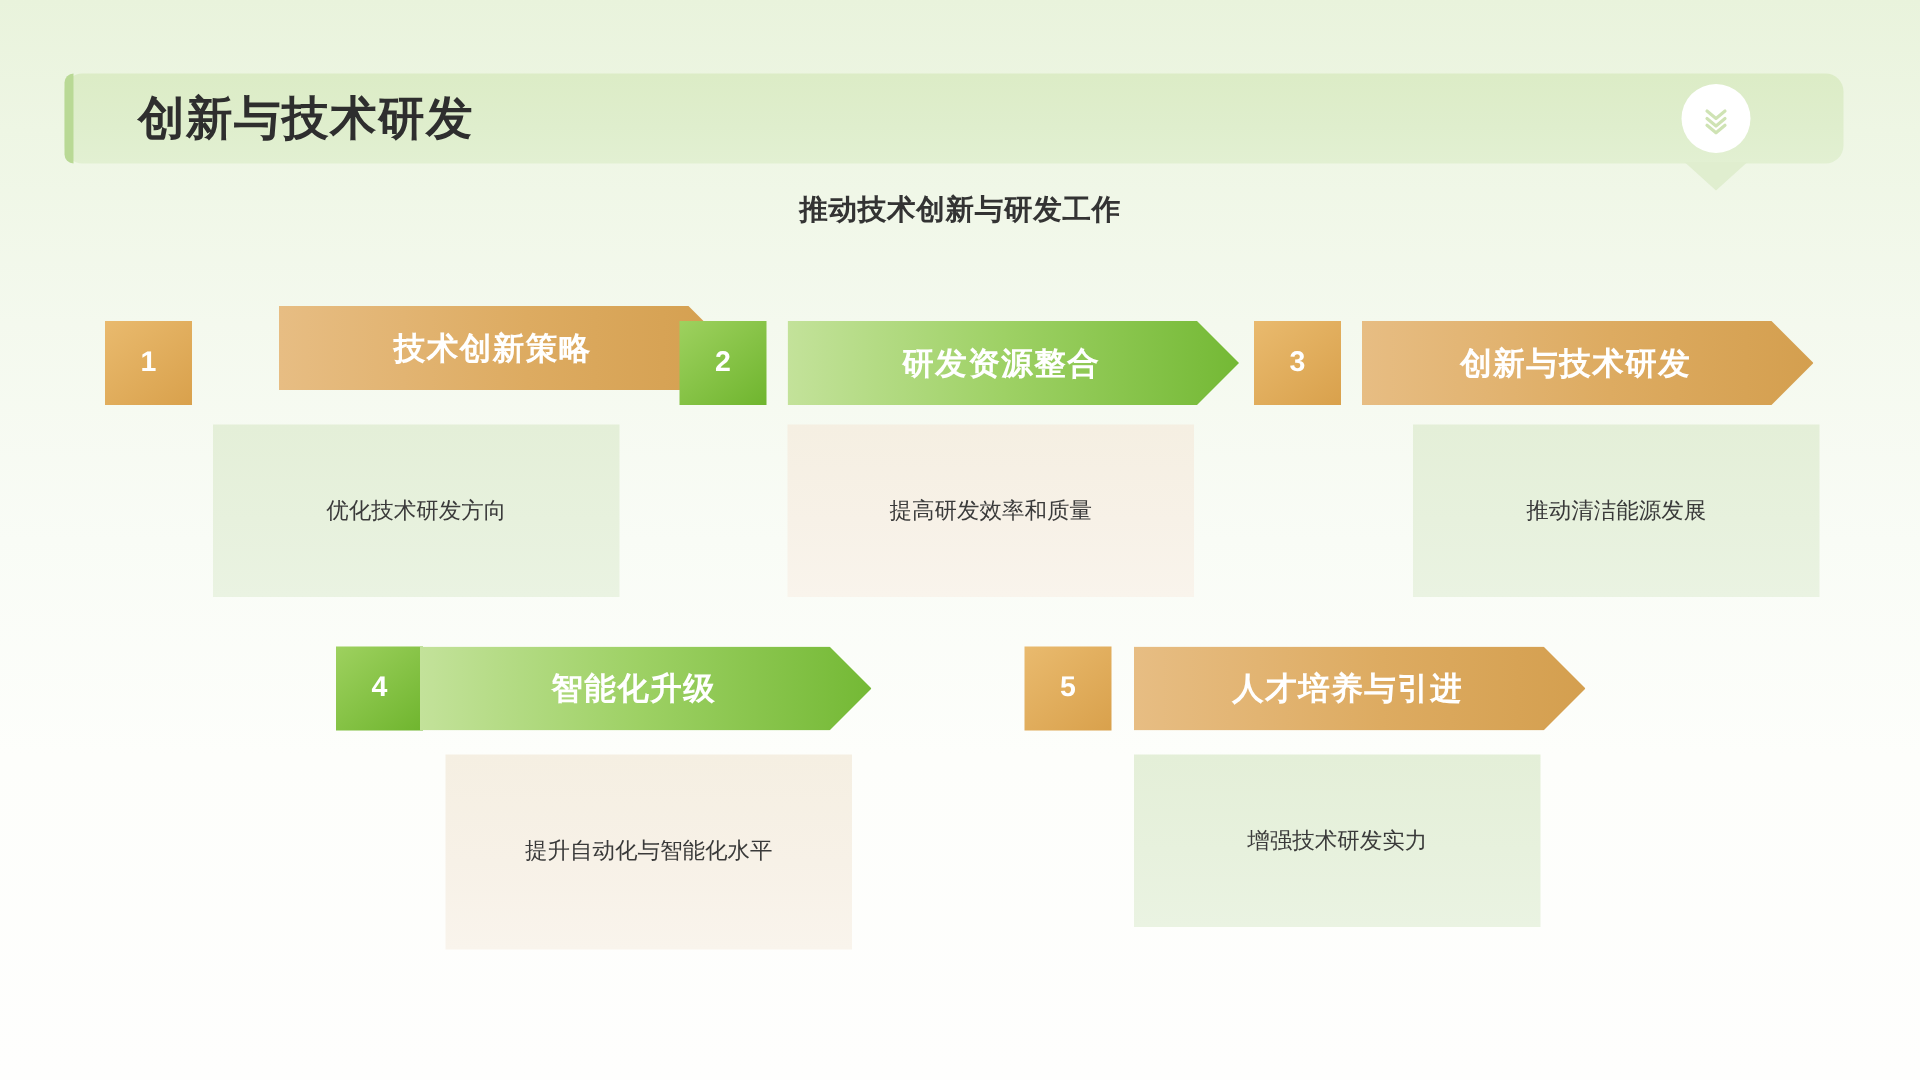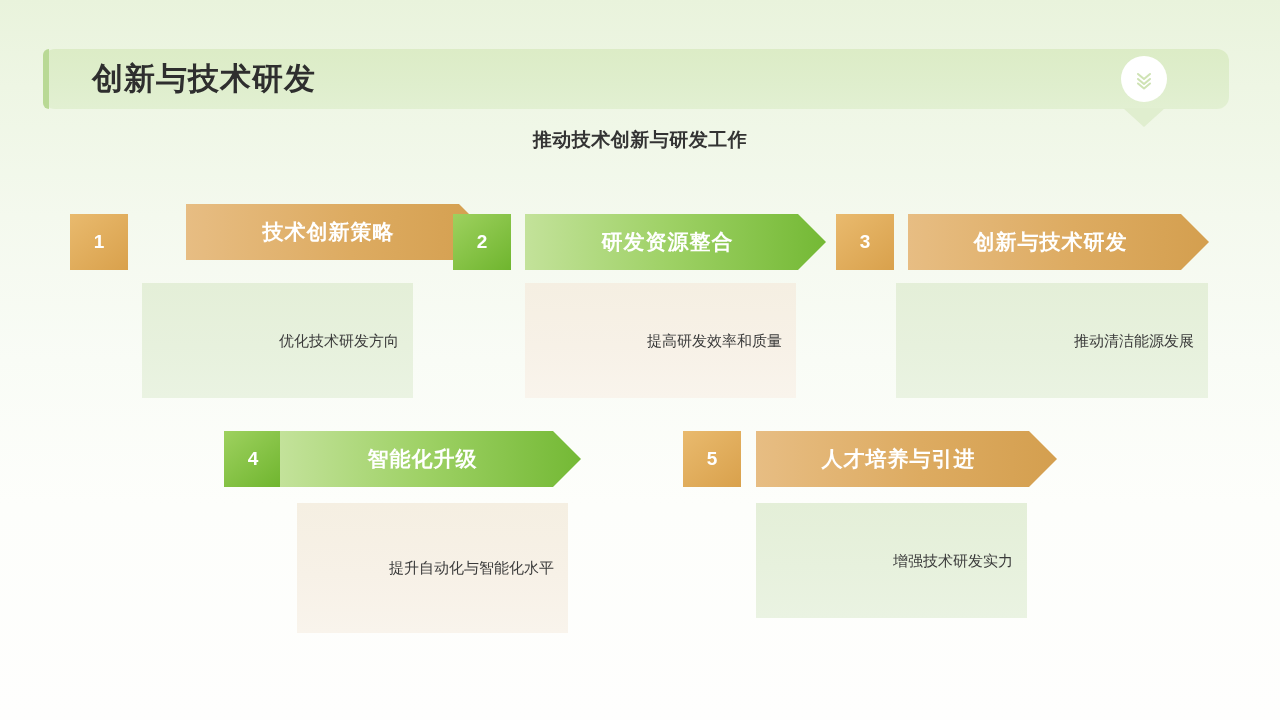--- a/index.html
+++ b/index.html
@@ -128,21 +128,21 @@
   }
   .chev.green {
     background: linear-gradient(to right, #c3e29a 0%, #9ed165 48%, #74b935 100%);
     clip-path: polygon(0 0, calc(100% - 28px) 0, 100% 50%, calc(100% - 28px) 100%, 0 100%);
   }
 
   .desc {
     position: absolute;
     display: flex;
     align-items: center;
-    justify-content: flex-end;
+    justify-content: center;
     text-align: center;
     font-size: 15px;
     color: #3a3a3a;
     padding: 16px 14px;
     line-height: 22px;
   }
   .desc.green {
     background: linear-gradient(to bottom, #e4efd8 0%, #e7f1dd 55%, #eaf3e2 100%);
   }
   .desc.cream {
@@ -184,21 +184,21 @@
   <div class="desc cream" style="left:525px; top:283px; width:271px; height:115px;">
     <span>提高研发效率和质量</span>
   </div>
 </div>
 
 <div class="step">
   <div class="num-box orange" style="left:836px; top:214px;">3</div>
   <div class="chev orange" style="left:908px; top:214px; width:301px;">
     <span class="chev-label">创新与技术研发</span>
   </div>
-  <div class="desc green" style="left:896px; top:283px; width:312px; height:115px;">
+  <div class="desc green" style="left:942px; top:283px; width:271px; height:115px;">
     <span>推动清洁能源发展</span>
   </div>
 </div>
 
 <div class="step">
   <div class="num-box green" style="left:224px; top:431px;">4</div>
   <div class="chev green" style="left:280px; top:431px; width:301px;">
     <span class="chev-label">智能化升级</span>
   </div>
   <div class="desc cream" style="left:297px; top:503px; width:271px; height:130px;">

